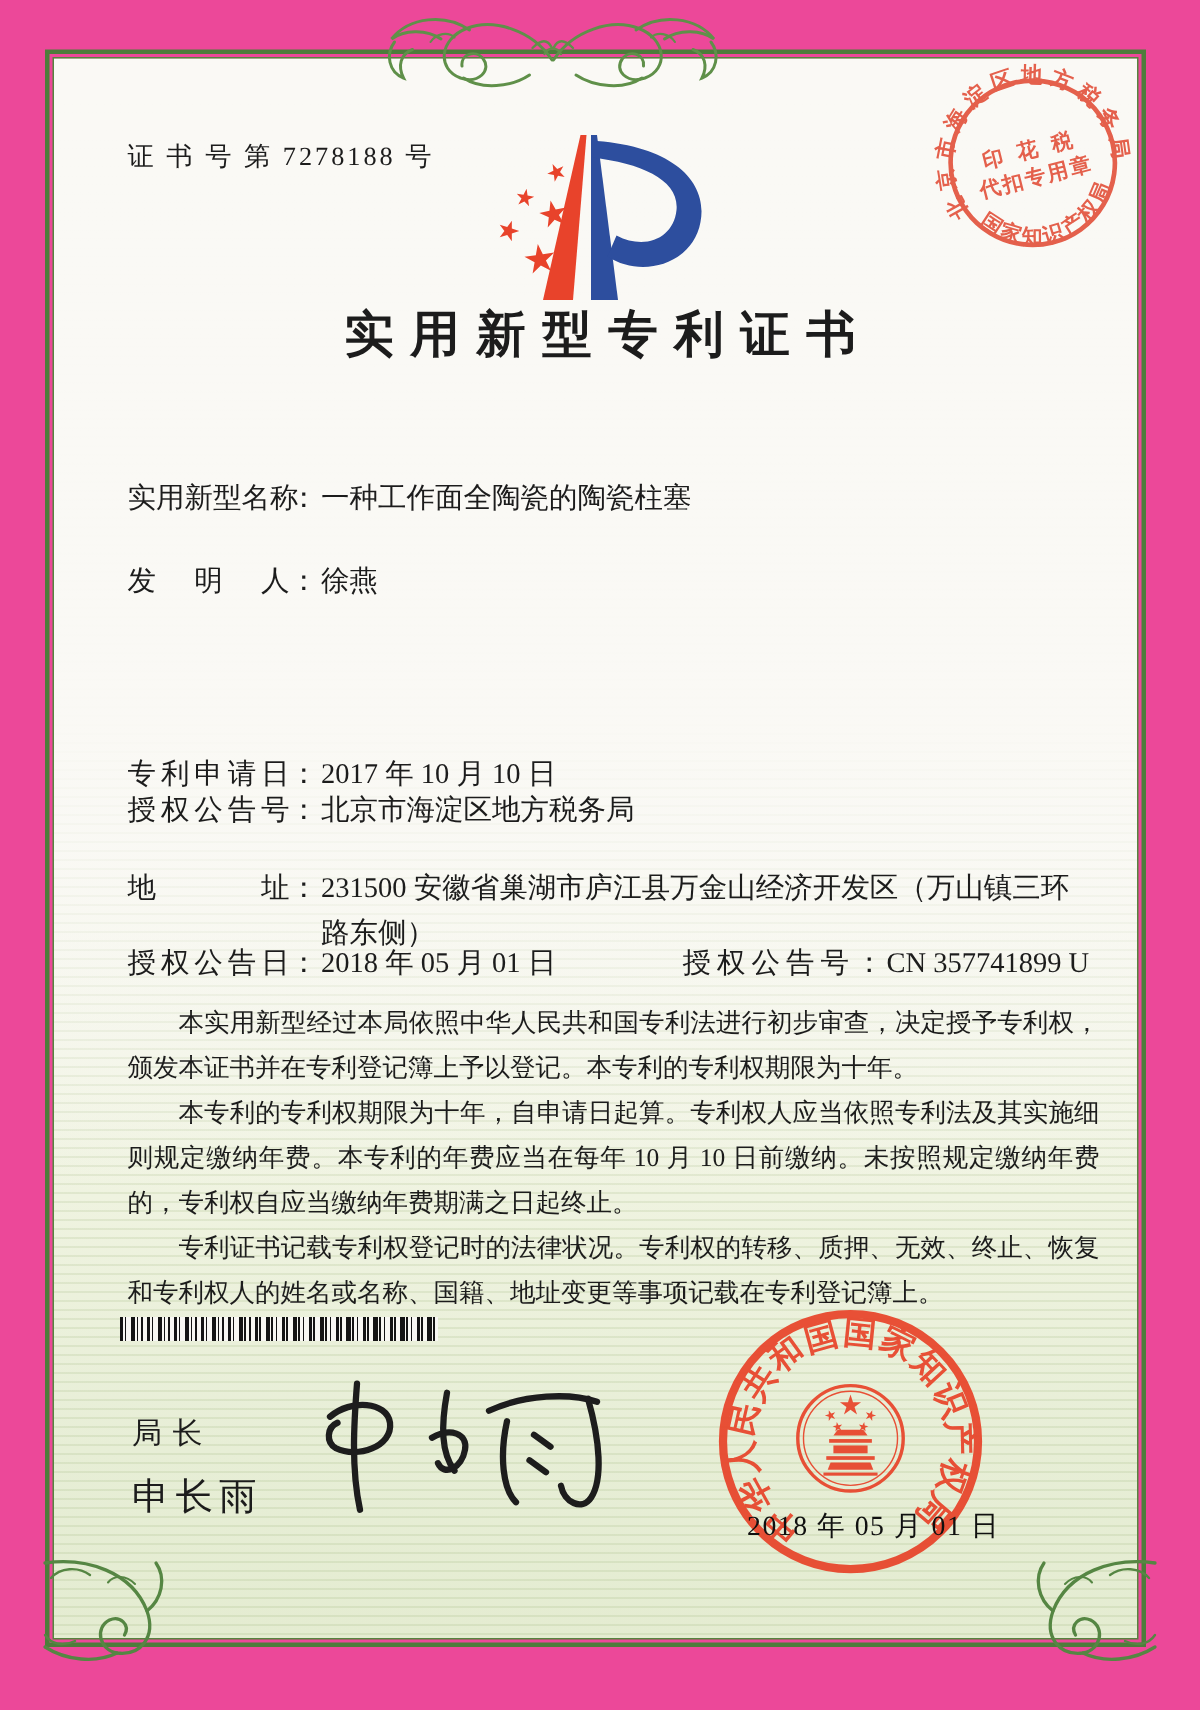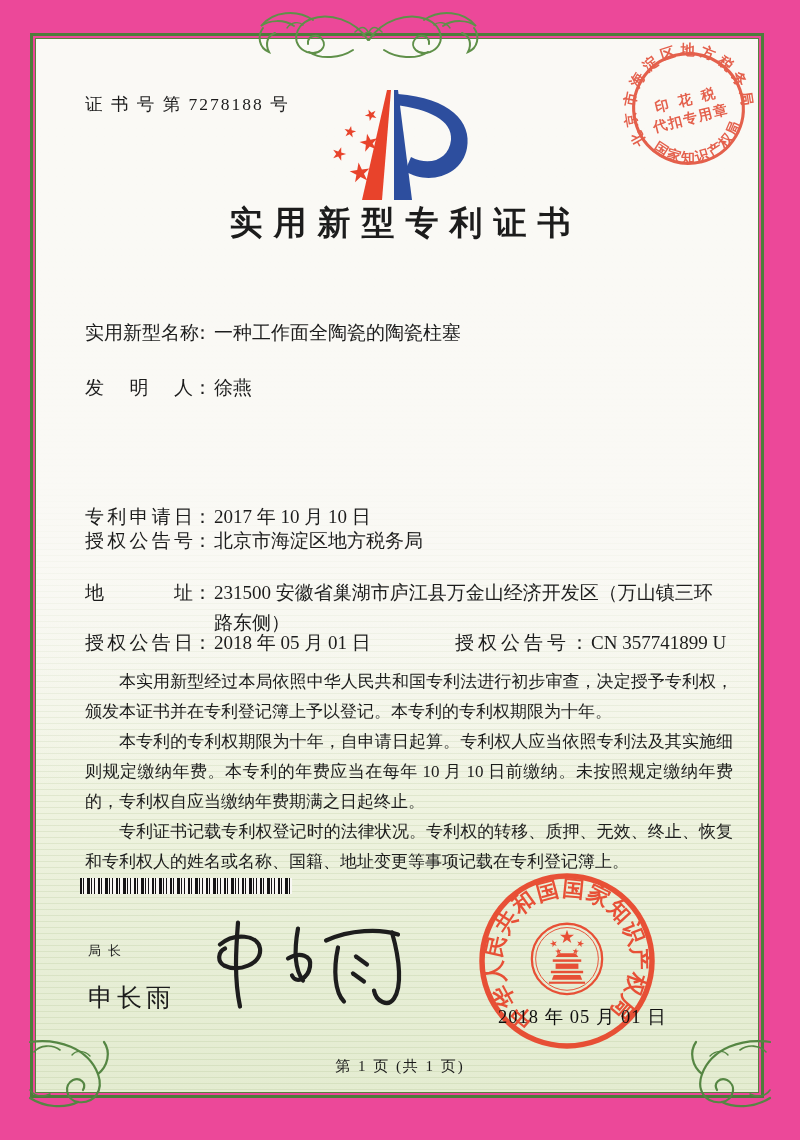--- a/index.html
+++ b/index.html
@@ -40,21 +40,21 @@
   .row-addr{line-height:30px;}
   .paras{position:absolute;left:85px;top:667px;width:648px;font-size:17px;line-height:30px;text-align:justify;}
   .paras p{margin:0;text-indent:2em;}
   .barcode{
     left:80px;top:878px;width:212px;height:16px;
     background:repeating-linear-gradient(90deg,
       #141414 0 2px,#f8f7f3 2px 3px,#141414 3px 4px,#f8f7f3 4px 7px,
       #141414 7px 10px,#f8f7f3 10px 11px,#141414 11px 12px,#f8f7f3 12px 14px,
       #141414 14px 15px,#f8f7f3 15px 18px);
   }
-  .juzhang{left:88px;top:942px;font-size:13px;letter-spacing:7px;font-family:"Liberation Sans","DejaVu Sans",sans-serif;}
+  .juzhang{left:88px;top:942px;font-size:20px;letter-spacing:7px;font-family:"Liberation Sans","DejaVu Sans",sans-serif;}
   .juzhang-name{left:88px;top:981px;font-size:25px;letter-spacing:4px;font-family:"Liberation Sans","DejaVu Sans",sans-serif;}
   .sig{left:210px;top:918px;}
   .seal{left:472px;top:866px;opacity:.93;}
   .seal-date{left:498px;top:1004px;font-size:18.5px;letter-spacing:1px;color:#101010;white-space:nowrap;}
   .stamp{left:611px;top:31px;transform:rotate(-14deg);opacity:.9;}
   .footer{left:0;top:1057px;width:100%;text-align:center;font-size:15px;letter-spacing:2px;}
 </style>
 </head>
 <body>
 
@@ -212,15 +212,14 @@
     <text font-size="14" fill="#e2503a" letter-spacing="4.2" font-family="'Liberation Serif','DejaVu Serif',serif" font-weight="bold">
       <textPath href="#stampTop">北京市海淀区地方税务局</textPath>
     </text>
     <text font-size="13.5" fill="#e2503a" letter-spacing="1.5" font-family="'Liberation Serif','DejaVu Serif',serif" font-weight="bold">
       <textPath href="#stampBottom">国家知识产权局</textPath>
     </text>
     <text x="75" y="71" text-anchor="middle" font-size="13.5" fill="#e2503a" letter-spacing="3" font-weight="bold" font-family="'Liberation Serif','DejaVu Serif',serif">印 花 税</text>
     <text x="75" y="89" text-anchor="middle" font-size="13.5" fill="#e2503a" letter-spacing="1.5" font-weight="bold" font-family="'Liberation Serif','DejaVu Serif',serif">代扣专用章</text>
   </svg>
 
-  <div class="abs footer">第 1 页 (共 1 页)</div>
 
 </div>
 
 </body></html>

